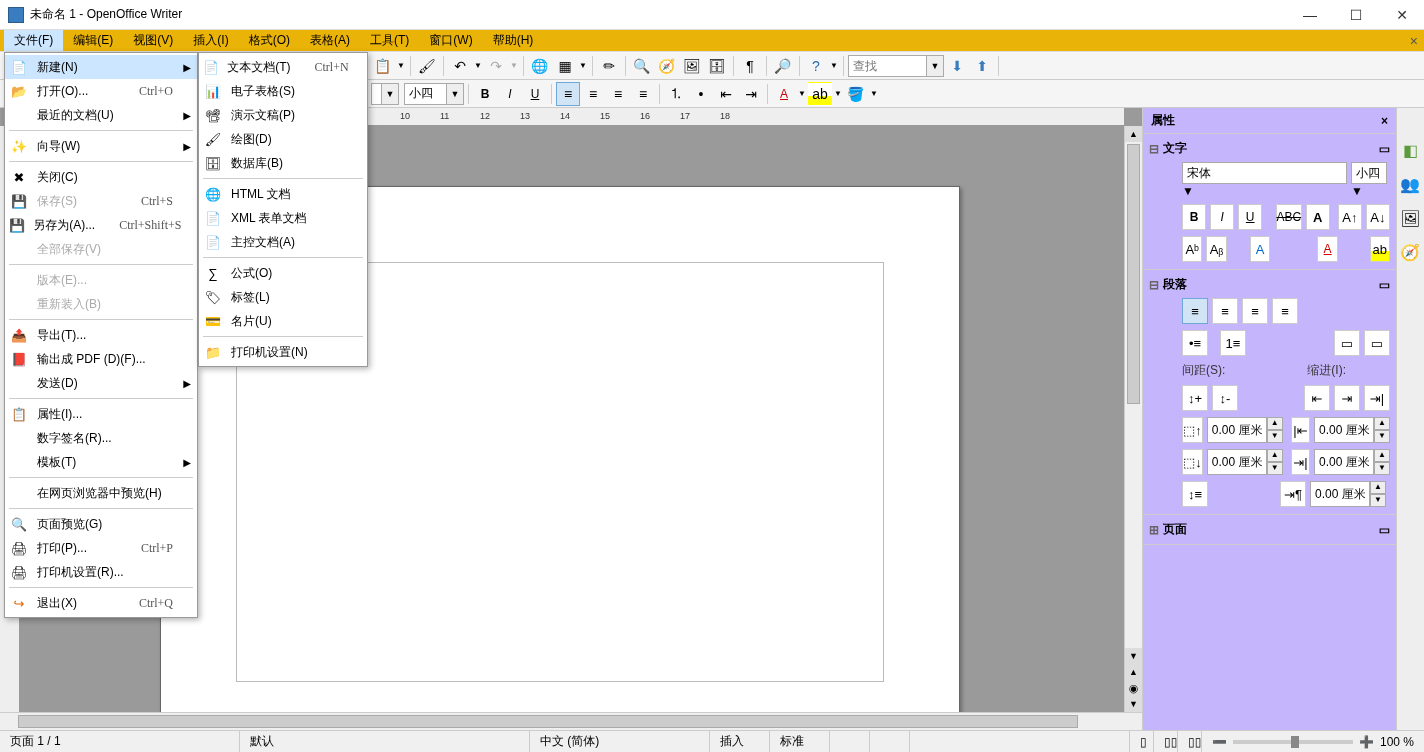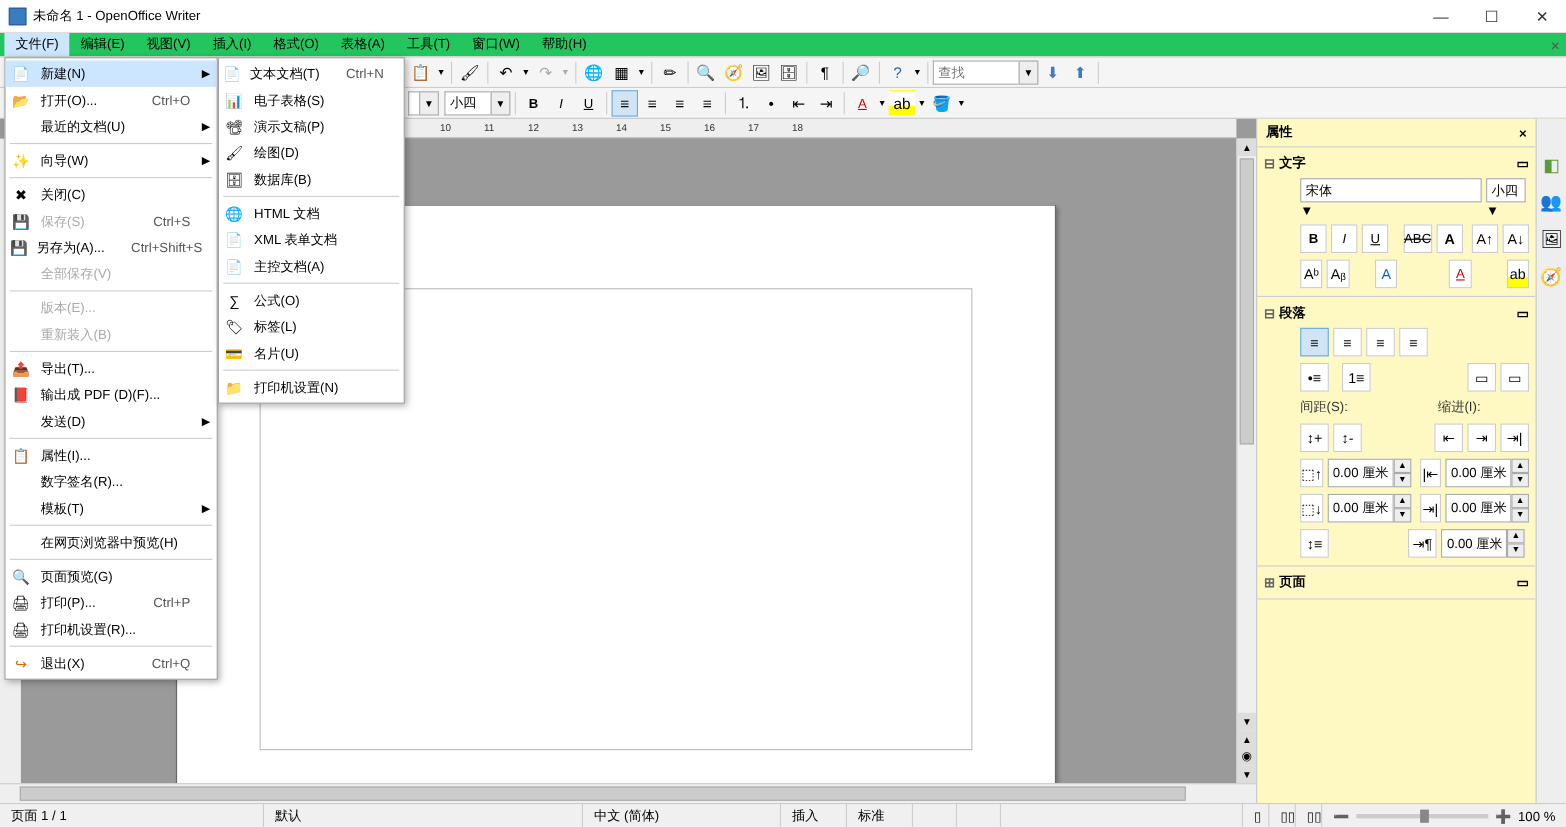--- a/index.html
+++ b/index.html
@@ -6,21 +6,21 @@
 html, body { width: 1424px; height: 752px; overflow: hidden; background: #fff; }
 
 
 .titlebar { height: 30px; display: flex; align-items: center; padding: 0 8px; background: #fff; border-bottom: 1px solid #ddd; justify-content: space-between;}
 .titlebar-left { display:flex; align-items:center; gap:6px;}
 .title-icon { width:16px; height:16px; background:#3a7cc0; border:1px solid #2a5c8f; display:inline-block;}
 .winctrls { display:flex; gap:18px; align-items:center; }
 .winctrls span { width:28px; text-align:center; font-size:14px; color:#333; cursor:default;}
 
 
-.menubar { height: 22px; display:flex; align-items:center; padding:0 4px; background:#22c55e; border-bottom:1px solid #ddd; position:relative;}
+.menubar { height: 22px; display:flex; align-items:center; padding:0 4px; background:#eab308; border-bottom:1px solid #ddd; position:relative;}
 .menubar-item { padding:2px 10px; cursor:default; }
 .menubar-item.active { background:#cde6ff; }
 .menubar-close { position:absolute; right:6px; font-size:14px; color:#555;}
 
 
 .toolbar { height:28px; display:flex; align-items:center; padding:2px 4px; gap:1px; background:#f5f5f5; border-bottom:1px solid #ccc; }
 .toolbar .tbtn { width:24px; height:24px; display:flex; align-items:center; justify-content:center; border:1px solid transparent; font-size:14px;}
 .toolbar .sep { width:1px; height:20px; background:#ccc; margin:0 3px;}
 .toolbar select, .toolbar input[type=text] { height:22px; border:1px solid #aaa; background:#fff; padding:0 4px;}
 .toolbar .combo { display:flex; }
@@ -36,21 +36,21 @@
 .page-wrap { position:absolute; top:18px; left:20px; right:18px; bottom:18px; overflow:hidden; background:#9a9a9a;}
 .page { position:absolute; background:#fff; border:1px solid #666; box-shadow:2px 2px 4px rgba(0,0,0,.3);}
 .page-inner { border:1px solid #bbb; }
 .scroll-v { position:absolute; top:18px; right:0; width:18px; bottom:18px; background:#efefef; border-left:1px solid #ccc;}
 .scroll-v .thumb { position:absolute; left:2px; right:2px; background:#ccc; border:1px solid #aaa;}
 .scroll-v .btn { position:absolute; left:0; right:0; height:16px; background:#ddd; text-align:center; font-size:9px; line-height:16px;}
 .scroll-h { position:absolute; left:0; right:0; bottom:0; height:18px; background:#efefef; border-top:1px solid #ccc;}
 .scroll-h .thumb { position:absolute; top:2px; bottom:2px; background:#ccc; border:1px solid #aaa;}
 
 
-.sidebar { width:282px; background:#fef9c3; border-left:1px solid #ccc; display:flex;}
+.sidebar { width:282px; background:#c4b5fd; border-left:1px solid #ccc; display:flex;}
 .sidebar-panel { flex:1; display:flex; flex-direction:column; overflow:hidden;}
 .sidebar-title { padding:4px 8px; font-weight:bold; border-bottom:1px solid #ccc; display:flex; justify-content:space-between; align-items:center;}
 .sidebar-section { border-bottom:1px solid #ccc; padding:4px 6px;}
 .sidebar-section .head { display:flex; align-items:center; gap:4px; font-weight:bold; padding:2px 0;}
 .sidebar-section .head .exp { width:10px; text-align:center; color:#666;}
 .sidebar-row { display:flex; align-items:center; gap:4px; padding:3px 0;margin-left:33px;}
 .sidebar-row .sbtn { width:26px; height:26px; border:1px solid #ccc; background:#fff; display:flex; align-items:center; justify-content:center; font-size:13px;}
 .sidebar-row .sbtn.active { background:#d0e4f5; border-color:#6fa8d8;}
 .sidebar-row input[type=text]{ height:22px; border:1px solid #aaa; padding:0 4px; flex:1;}
 .sidebar-row .spin { width:80px; display:flex;}
@@ -68,21 +68,21 @@
 .statusbar .zoom { display:flex; align-items:center; gap:6px; padding:0 10px;}
 .statusbar .slider { width:120px; height:4px; background:#ccc; position:relative;}
 .statusbar .slider .knob { position:absolute; width:8px; height:12px; background:#888; top:-4px; left:58px;}
 
 
 .dropdown { position:absolute; background:#fff; border:1px solid #999; box-shadow:2px 2px 6px rgba(0,0,0,.3); z-index:1000; padding:2px 0;}
 .dropdown .mitem { display:flex; align-items:center; height:24px; padding:0 24px 0 4px; gap:8px; position:relative;}
 .dropdown .mitem.highlight { background:#cde6ff;}
 .dropdown .mitem .micon { width:20px; height:20px; display:flex; align-items:center; justify-content:center; font-size:13px; }
 .dropdown .mitem .mlabel { flex:1; white-space:nowrap;}
-.dropdown .mitem .mshort { color:#555; padding-left:16px;}
+.dropdown .mitem .mshort { color:#555; padding-left:16px;font-family:Liberation Serif, serif;}
 .dropdown .mitem .arrow { position:absolute; right:6px; font-size:10px;}
 .dropdown .msep { height:1px; background:#ccc; margin:3px 4px;}
 .dropdown .mitem.disabled { color:#aaa; }
 
 .file-menu { top:52px; left:4px; width:194px;}
 .new-submenu { top:52px; left:198px; width:170px;}
 
 .ic { font-family: Arial, sans-serif; }
 </style>
 </head>

